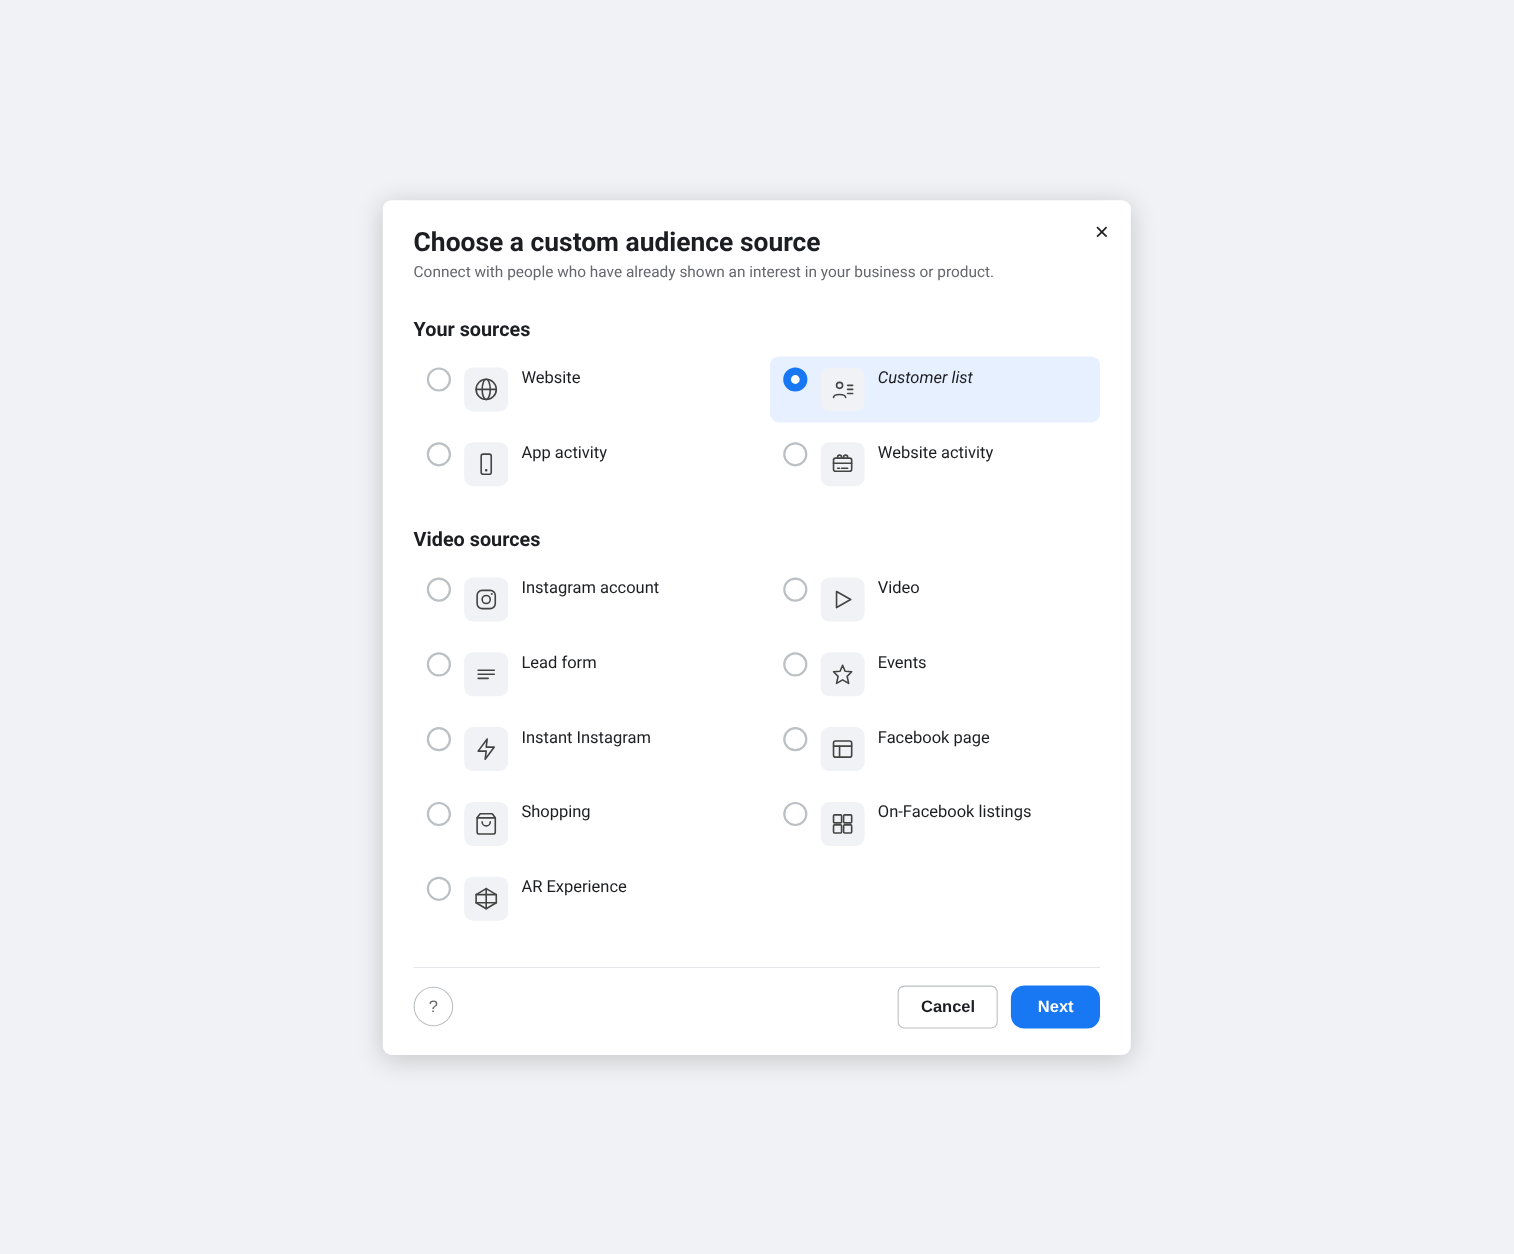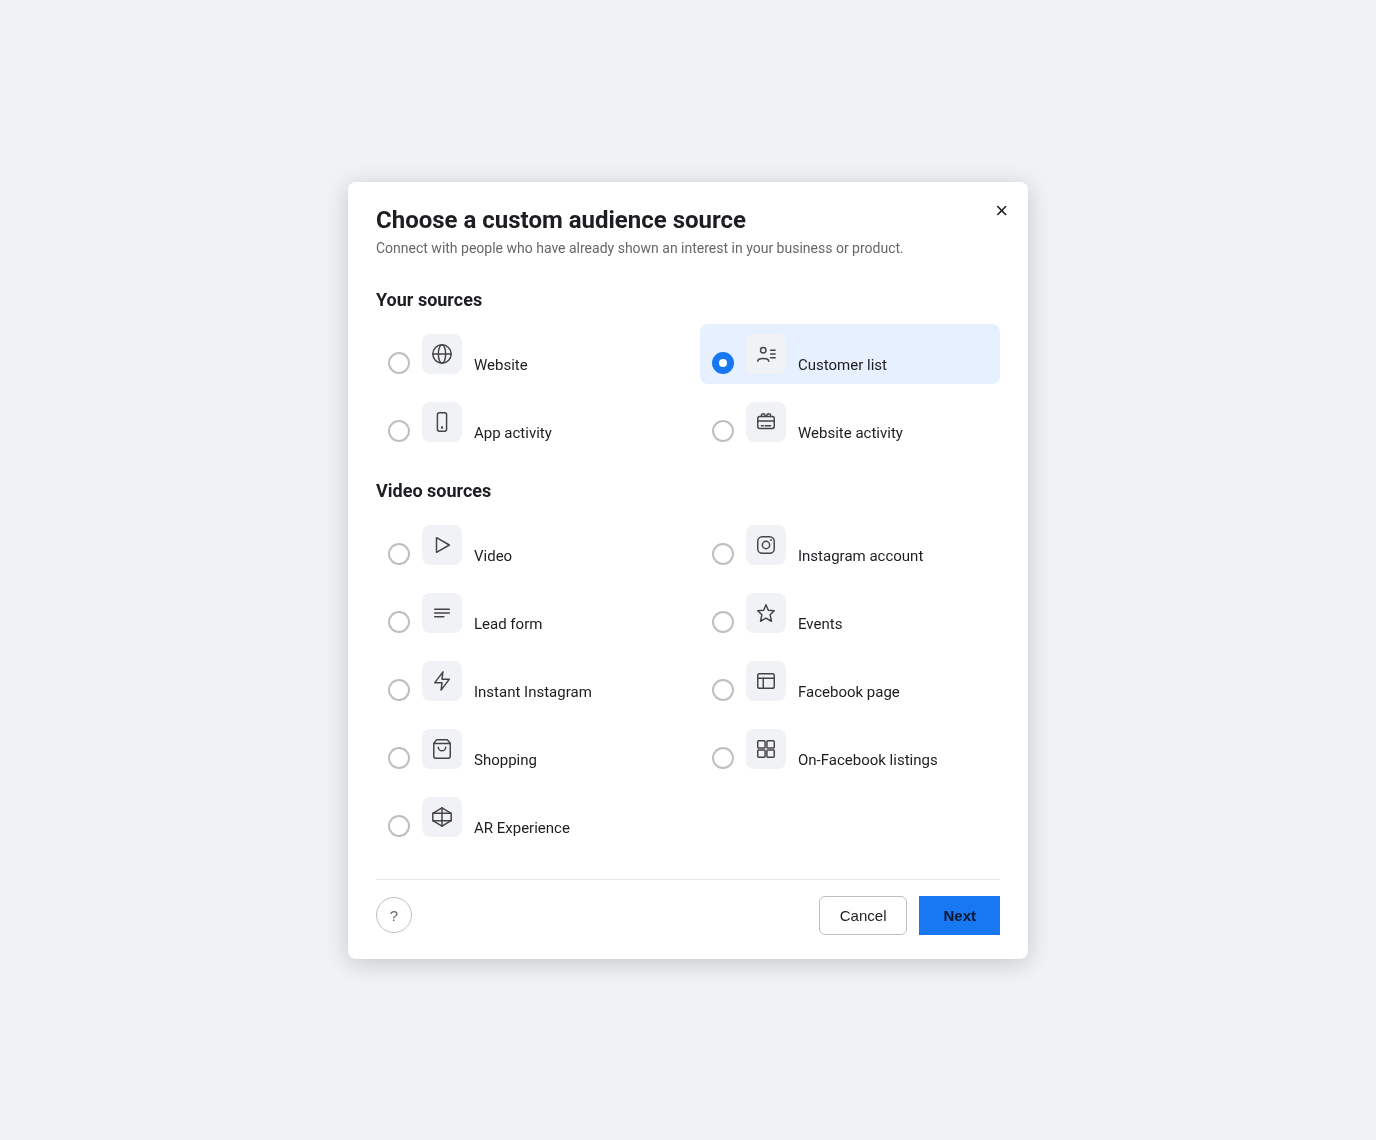--- a/index.html
+++ b/index.html
@@ -48,29 +48,30 @@
       margin-bottom: 14px;
     }
     .sources-grid {
       display: grid;
       grid-template-columns: 1fr 1fr;
       gap: 8px 24px;
       margin-bottom: 28px;
     }
     .source-item {
       display: flex;
-      align-items: flex-end;
+      align-items: flex-start;
       gap: 12px;
       padding: 10px 12px;
       border-radius: 8px;
       cursor: pointer;
       user-select: none;
     }
     .source-item.selected {
       background: #e7f0ff;
+      font-style: italic;
     }
     .radio {
       width: 22px;
       height: 22px;
       border-radius: 50%;
       border: 2px solid #bcc0c4;
       display: flex;
       align-items: center;
       justify-content: center;
       flex-shrink: 0;
@@ -135,32 +136,32 @@
     .footer-actions {
       display: flex;
       gap: 12px;
     }
     .btn-cancel {
       padding: 10px 20px;
       border-radius: 6px;
       border: 1px solid #bcc0c4;
       background: #fff;
       font-size: 15px;
-      font-weight: 400;
+      font-weight: 700;
       color: #1c1e21;
       cursor: pointer;
     }
     .btn-next {
       padding: 10px 24px;
-      border-radius: 0;
+      border-radius: 12px;
       border: none;
       background: #1877f2;
       font-size: 15px;
       font-weight: 600;
-      color: #0f172a;
+      color: #ffffff;
       cursor: pointer;
     }
   </style>
 </head>
 <body>
 
 <div class="modal">
   <button class="modal-close">×</button>
   <div class="modal-title">Choose a custom audience source</div>
   <div class="modal-subtitle">Connect with people who have already shown an interest in your business or product.</div>
@@ -225,36 +226,36 @@
   </div>
 
   <div class="section-label">Video sources</div>
 
   <div class="sources-grid">
 
     <div class="source-item">
       <div class="radio"></div>
       <div class="icon-box">
         <svg viewBox="0 0 24 24">
-          <polygon points="6,4 20,12 6,20"></polygon>
-        </svg>
-      </div>
-      <span class="source-label">Video</span>
-    </div>
-
-    <div class="source-item">
-      <div class="radio"></div>
-      <div class="icon-box">
-        <svg viewBox="0 0 24 24">
           <rect x="3" y="3" width="18" height="18" rx="5"></rect>
           <circle cx="12" cy="12" r="4"></circle>
           <circle cx="17.5" cy="6.5" r="1" fill="#444" stroke="none"></circle>
         </svg>
       </div>
       <span class="source-label">Instagram account</span>
+    </div>
+
+    <div class="source-item">
+      <div class="radio"></div>
+      <div class="icon-box">
+        <svg viewBox="0 0 24 24">
+          <polygon points="6,4 20,12 6,20"></polygon>
+        </svg>
+      </div>
+      <span class="source-label">Video</span>
     </div>
 
     <div class="source-item">
       <div class="radio"></div>
       <div class="icon-box">
         <svg viewBox="0 0 24 24">
           <line x1="4" y1="8" x2="20" y2="8"></line>
           <line x1="4" y1="12" x2="20" y2="12"></line>
           <line x1="4" y1="16" x2="14" y2="16"></line>
         </svg>

